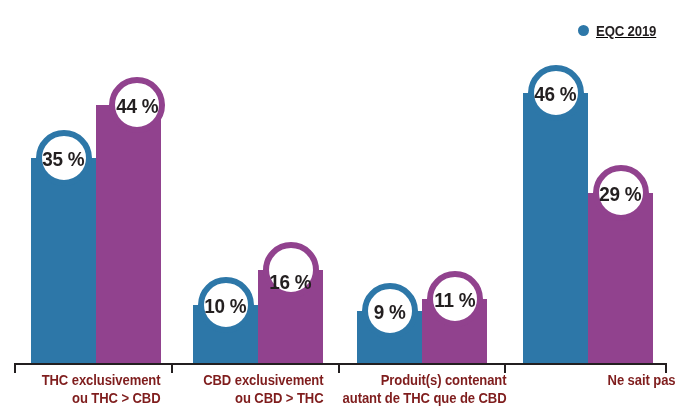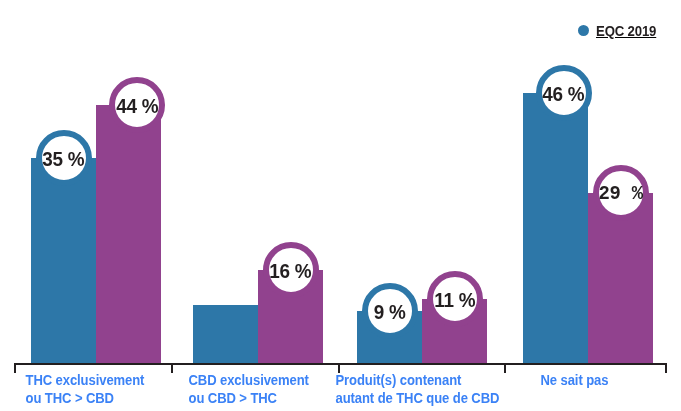--- a/index.html
+++ b/index.html
@@ -98,24 +98,24 @@
     top: 363px;
     width: 2px;
     height: 10px;
     background: #231f20;
   }
 
   
   .cat-label {
     position: absolute;
     top: 371px;
-    text-align: left;
+    text-align: right;
     font-size: 14.5px;
     font-weight: bold;
-    color: #3b82f6;
+    color: #7f1d1d;
     line-height: 18px;
     letter-spacing: -0.1px;
   }
   .cat-label .l {
     display: block;
     transform: scaleX(0.9);
     white-space: nowrap;
   }
 </style>
 </head>
@@ -133,38 +133,41 @@
   <div class="plot" id="plot">
       <div class="bar" style="left: 31px; width: 65px; height: 206px; background: rgb(45, 119, 168);"></div>
       <div class="bubble" style="left: 35.5px; top: 130px; border: 6px solid rgb(45, 119, 168); text-align: center;">
         <span>35 %</span>
       </div>
       <div class="bar" style="left: 96px; width: 65px; height: 259px; background: rgb(145, 66, 142);"></div>
       <div class="bubble" style="left: 109px; top: 77px; border: 6px solid rgb(145, 66, 142);">
         <span>44 %</span>
       </div>
       <div class="bar" style="left: 193px; width: 65px; height: 59px; background: rgb(45, 119, 168);"></div>
+      <div class="bubble" style="left: 197.5px; top: 277px; border: 6px solid rgb(45, 119, 168);">
+        <span>10 %</span>
+      </div>
       <div class="bar" style="left: 258px; width: 65px; height: 94px; background: rgb(145, 66, 142);"></div>
-      <div class="bubble" style="left: 262.5px; top: 242px; border: 6px solid rgb(145, 66, 142);">
+      <div class="bubble" style="left: 262.5px; top: 242px; border: 6px solid rgb(145, 66, 142); align-items: flex-end;">
         <span>16 %</span>
       </div>
       <div class="bar" style="left: 357px; width: 65px; height: 53px; background: rgb(45, 119, 168);"></div>
       <div class="bubble" style="left: 361.5px; top: 283px; border: 6px solid rgb(45, 119, 168);">
         <span>9 %</span>
       </div>
       <div class="bar" style="left: 422px; width: 65px; height: 65px; background: rgb(145, 66, 142);"></div>
       <div class="bubble" style="left: 426.5px; top: 271px; border: 6px solid rgb(145, 66, 142); justify-content: center;">
         <span>11 %</span>
       </div>
       <div class="bar" style="left: 523px; width: 65px; height: 271px; background: rgb(45, 119, 168);"></div>
-      <div class="bubble" style="left: 527.5px; top: 65px; border: 6px solid rgb(45, 119, 168); margin-left: 8px;">
+      <div class="bubble" style="left: 527.5px; top: 65px; border: 6px solid rgb(45, 119, 168);">
         <span>46 %</span>
       </div>
       <div class="bar" style="left: 588px; width: 65px; height: 171px; background: rgb(145, 66, 142);"></div>
-      <div class="bubble" style="left: 592.5px; top: 165px; border: 6px solid rgb(145, 66, 142); font-family: Liberation Mono, monospace;">
+      <div class="bubble" style="left: 592.5px; top: 165px; border: 6px solid rgb(145, 66, 142);">
         <span>29 %</span>
       </div>
     </div>
 
   <div class="axis-line"></div>
   <div class="axis-tick" style="left:14px"></div>
   <div class="axis-tick" style="left:171px"></div>
   <div class="axis-tick" style="left:338px"></div>
   <div class="axis-tick" style="left:504px"></div>
   <div class="axis-tick" style="left:665px"></div>

